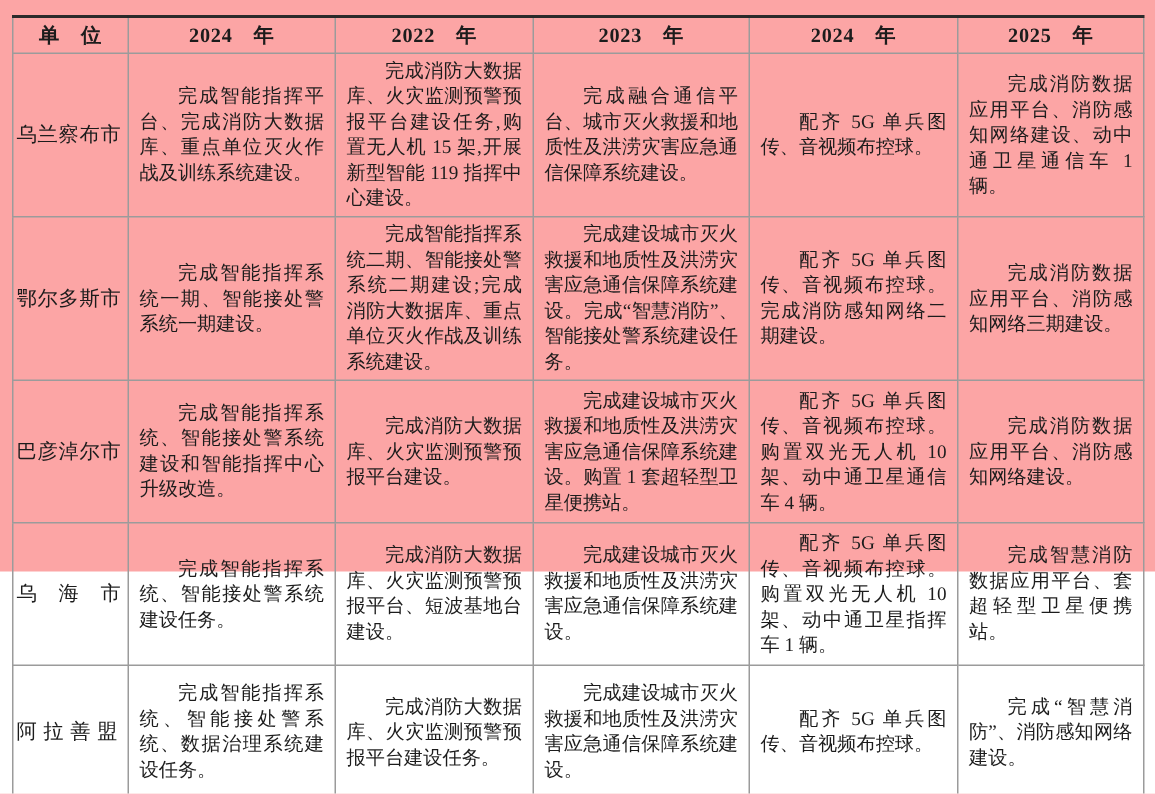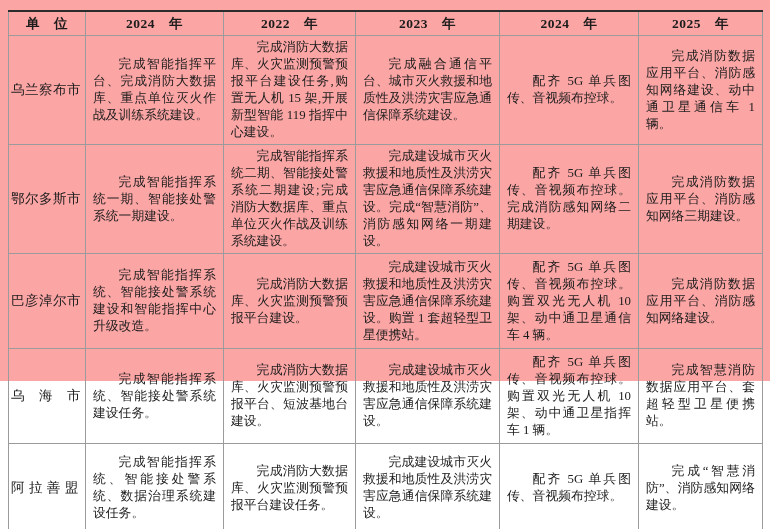--- a/index.html
+++ b/index.html
@@ -107,21 +107,21 @@
           </tr>
           <tr style="height: 100px;">
             <td class="unit-cell">鄂尔多斯市</td>
             <td class="year-cell">
               <div class="para">完成智能指挥系统一期、智能接处警系统一期建设。</div>
             </td>
             <td class="year-cell">
               <div class="para">完成智能指挥系统二期、智能接处警系统二期建设;完成消防大数据库、重点单位灭火作战及训练系统建设。</div>
             </td>
             <td class="year-cell">
-              <div class="para">完成建设城市灭火救援和地质性及洪涝灾害应急通信保障系统建设。完成“智慧消防”、消防感知网络一期建设。</div>
+              <div class="para">完成建设城市灭火救援和地质性及洪涝灾害应急通信保障系统建设。完成“智慧消防”、智能接处警系统建设任务。</div>
             </td>
             <td class="year-cell">
               <div class="para">配齐 5G 单兵图传、音视频布控球。完成消防感知网络二期建设。</div>
             </td>
             <td class="year-cell">
               <div class="para">完成消防数据应用平台、消防感知网络三期建设。</div>
             </td>
           </tr>
           <tr style="height: 95px;">
             <td class="unit-cell">巴彦淖尔市</td>

